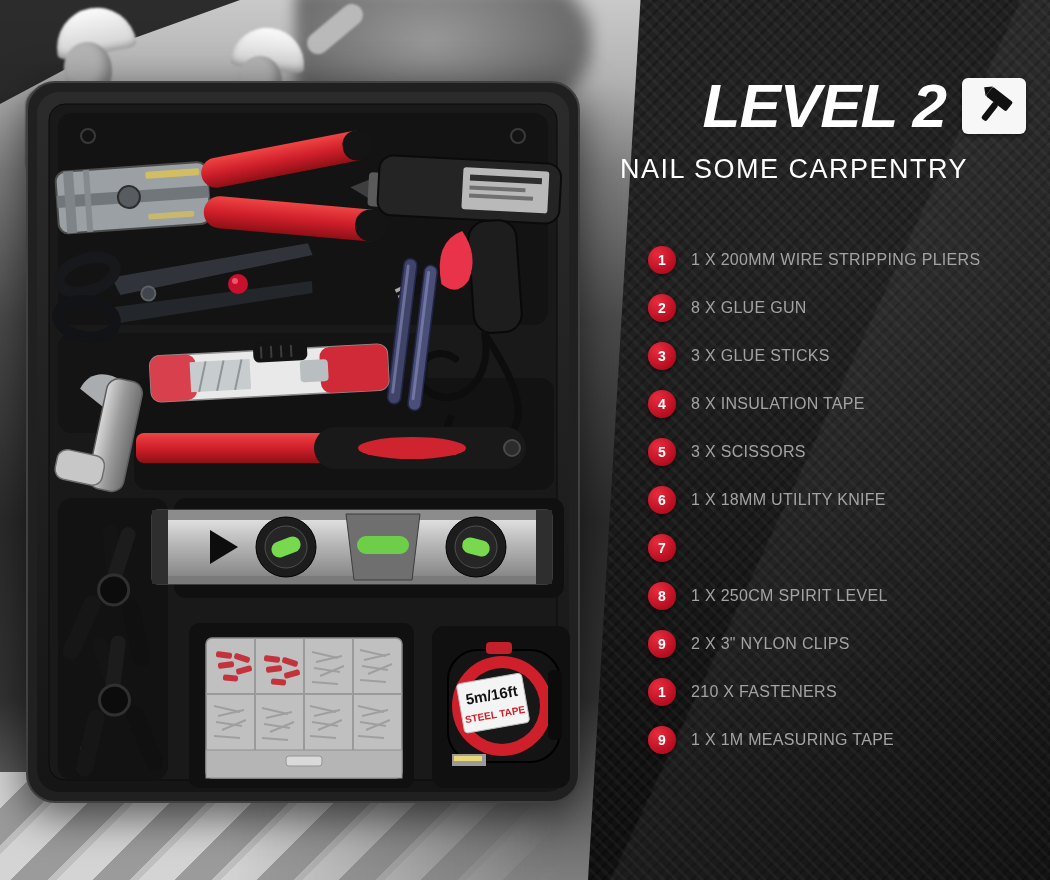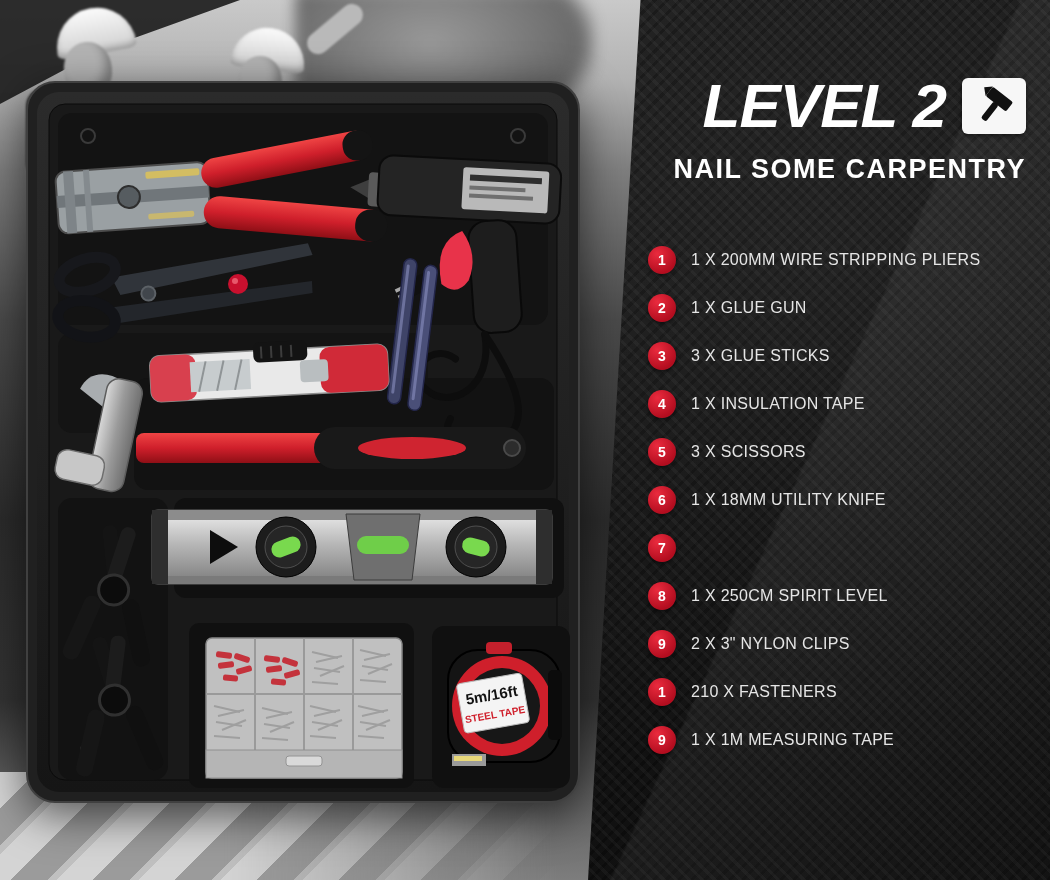--- a/index.html
+++ b/index.html
@@ -54,29 +54,29 @@
   svg text{font-family:"Liberation Sans",sans-serif;}
 
   
   .info{position:absolute;right:0;top:0;width:430px;height:100%;
         padding:74px 24px 8px 0;box-sizing:border-box;color:#fff;}
   .title-row{display:flex;justify-content:flex-end;align-items:center;gap:16px;height:64px;}
   .level-title{margin:0;font-size:62px;line-height:64px;font-weight:bold;font-style:italic;
     letter-spacing:-1px;color:#fff;}
   .hammer-box{width:64px;height:56px;background:#f7f7f7;border-radius:6px;
     display:flex;align-items:center;justify-content:center;box-shadow:0 2px 5px rgba(0,0,0,.45);}
-  .subtitle{margin-top:16px;text-align:right;font-size:27px;line-height:30px;
-    letter-spacing:1.5px;font-weight:700;color:#fff;}
+  .subtitle{margin-top:16px;font-size:27px;line-height:30px;
+    letter-spacing:1.5px;font-weight:400;color:#fff;}
   .items{list-style:none;margin:62px 0 0 0;padding:0 0 0 28px;}
   .items li{display:flex;align-items:center;height:28px;margin-bottom:20px;}
   .badge{flex:0 0 28px;width:28px;height:28px;border-radius:50%;
     background:radial-gradient(circle at 34% 28%, #ea2b3e, #b30d1f 72%);
     color:#fff;font-weight:bold;font-size:14px;display:flex;align-items:center;justify-content:center;
     box-shadow:0 2px 4px rgba(0,0,0,.5);}
-  .item-label{margin-left:15px;font-size:16px;letter-spacing:.3px;color:#e5e5e5;white-space:nowrap;}
+  .item-label{margin-left:15px;font-size:16px;letter-spacing:.3px;color:#a3a3a3;white-space:nowrap;}
 </style>
 </head>
 <body>
 
 <div class="page">
 
   <div class="carbon"></div>
   <div class="carbon-highlight"></div>
 
   <div class="photo">
@@ -318,29 +318,29 @@
     </div>
     <div class="subtitle">NAIL SOME CARPENTRY</div>
 
     <ul class="items">
       <li>
         <span class="badge">1</span>
         <span class="item-label">1 X 200MM WIRE STRIPPING PLIERS</span>
       </li>
       <li>
         <span class="badge">2</span>
-        <span class="item-label">1 X GLUE GUN</span>
+        <span class="item-label">8 X GLUE GUN</span>
       </li>
       <li>
         <span class="badge">3</span>
         <span class="item-label">3 X GLUE STICKS</span>
       </li>
       <li>
         <span class="badge">4</span>
-        <span class="item-label">1 X INSULATION TAPE</span>
+        <span class="item-label">8 X INSULATION TAPE</span>
       </li>
       <li>
         <span class="badge">5</span>
         <span class="item-label">3 X SCISSORS</span>
       </li>
       <li>
         <span class="badge">6</span>
         <span class="item-label">1 X 18MM UTILITY KNIFE</span>
       </li>
       <li>

